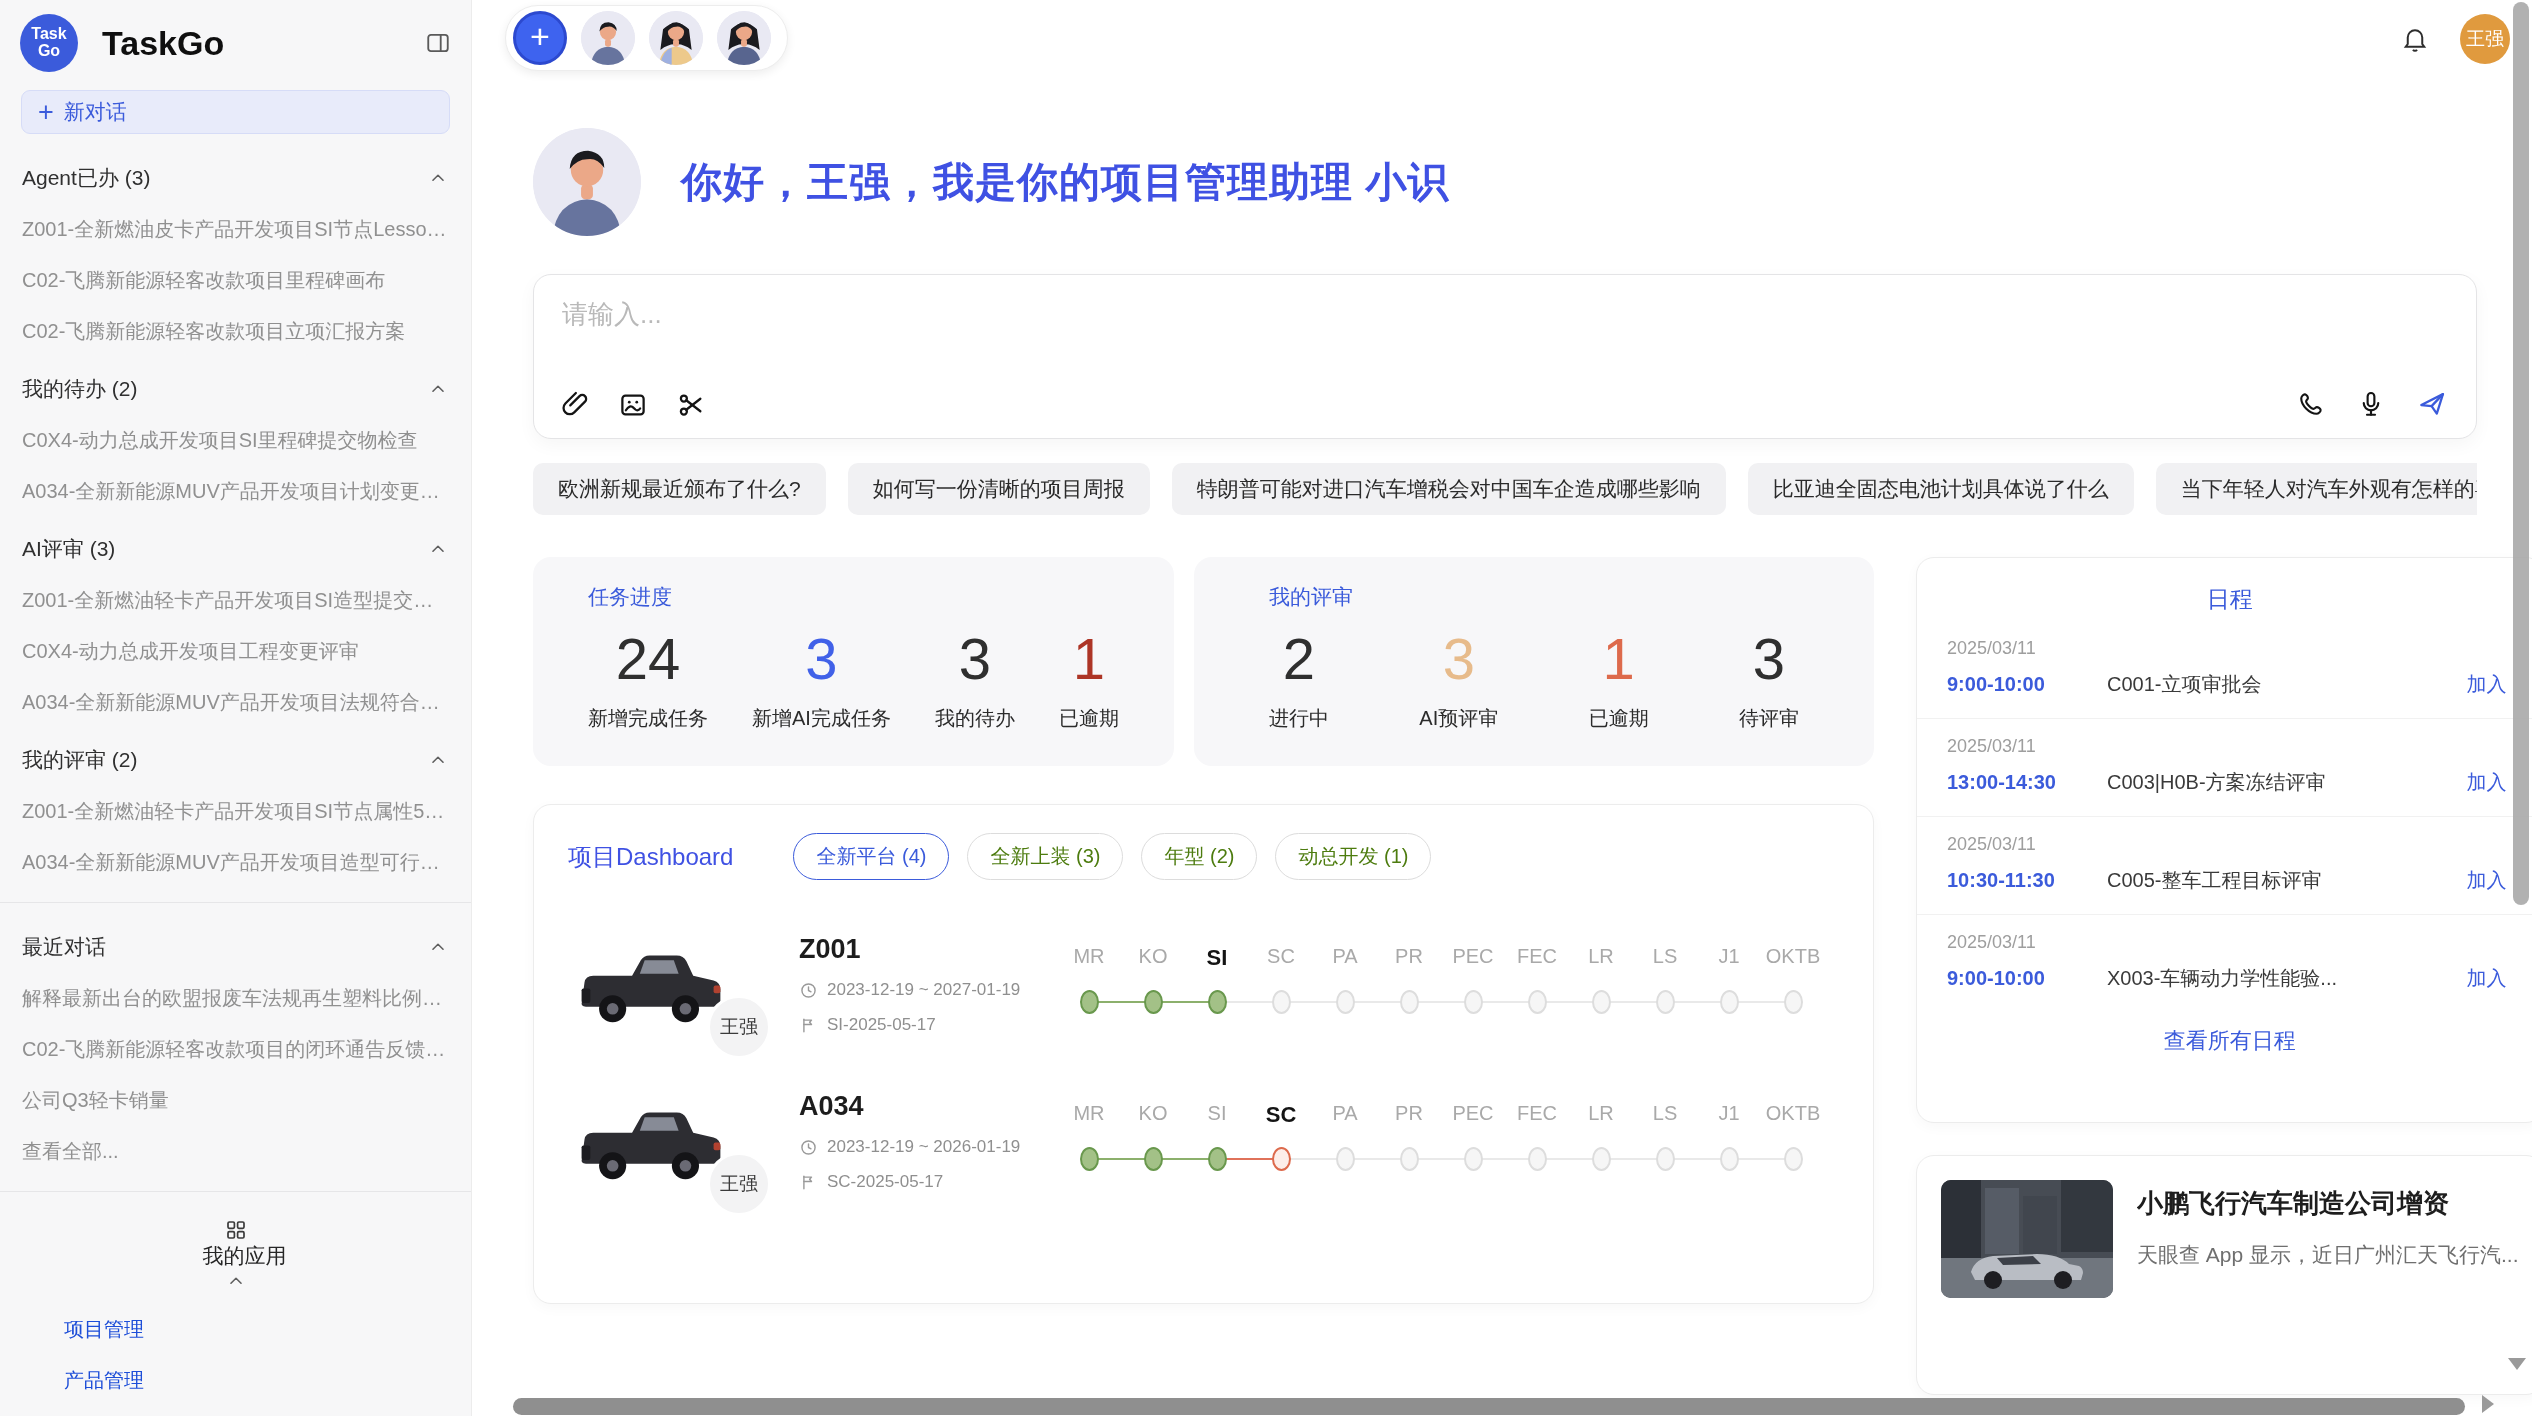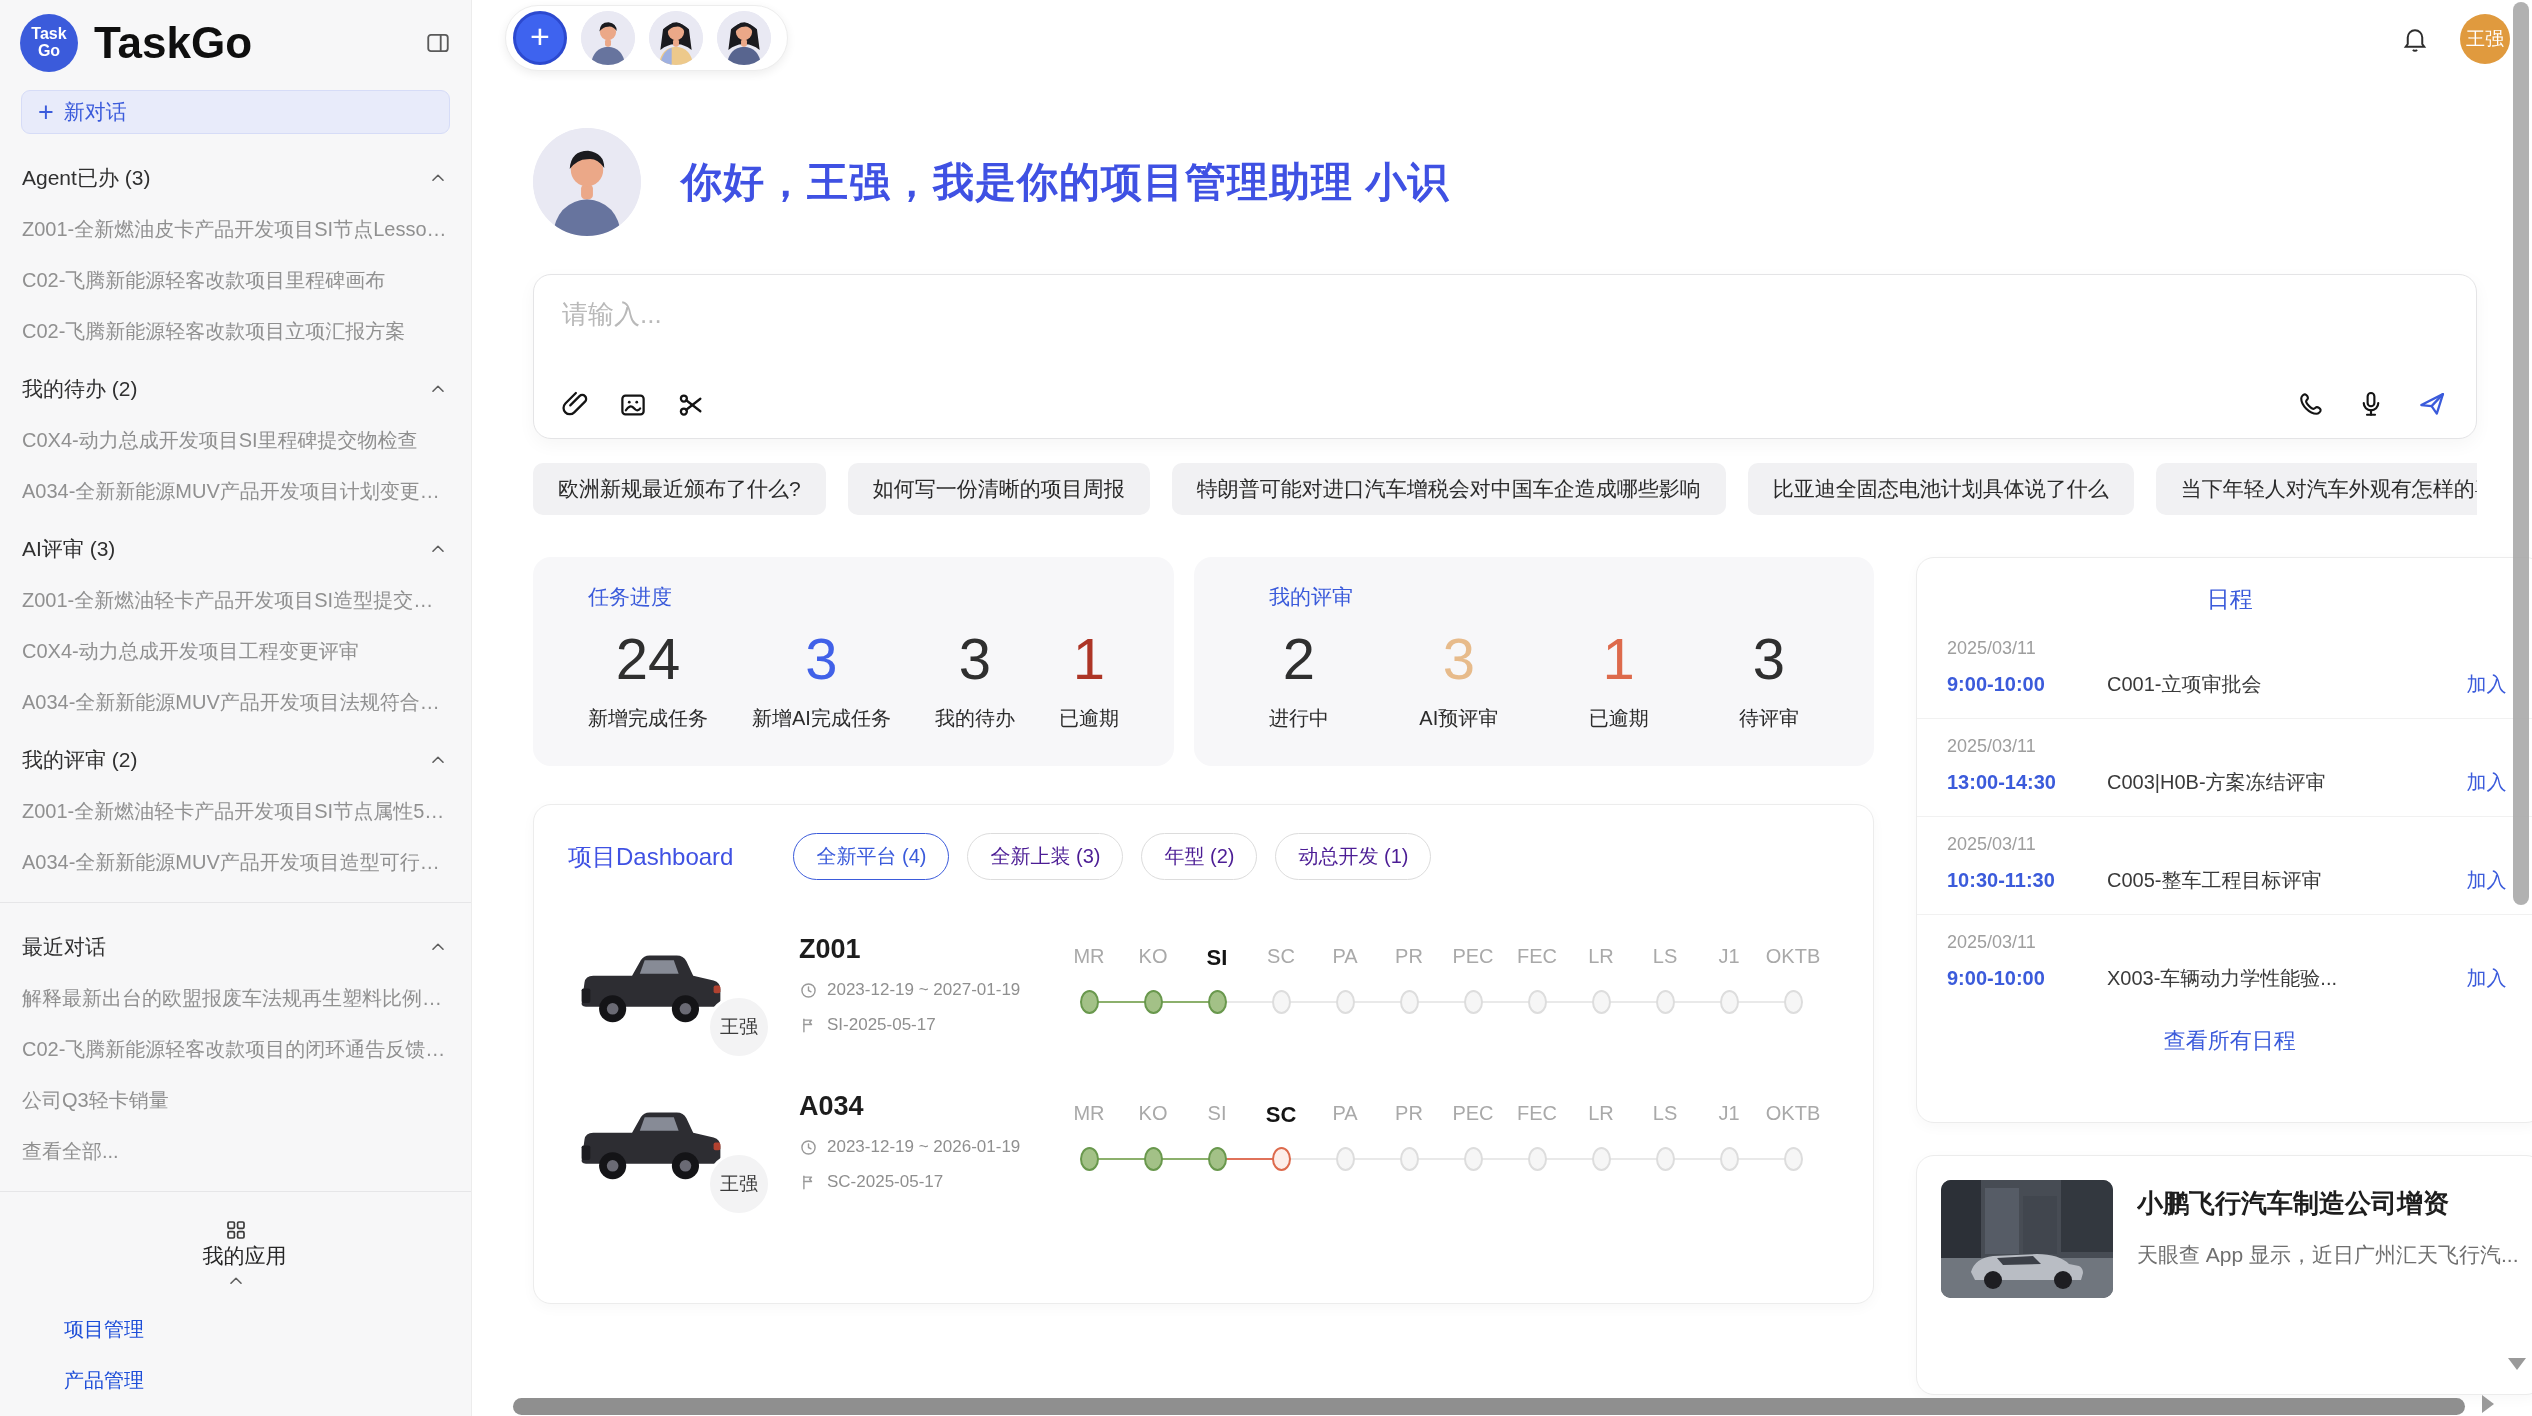--- a/index.html
+++ b/index.html
@@ -7,21 +7,21 @@
     font-family:"Liberation Sans","DejaVu Sans",sans-serif; color:#262626; }
   .root { position:relative; width:2532px; height:1416px; }
 
   
   .sidebar { position:absolute; left:0; top:0; width:472px; height:1416px;
     background:#f7f7f8; border-right:1px solid #ececec; overflow:hidden; }
   .sb-head { display:flex; align-items:center; padding:14px 20px 8px 20px; }
   .logo { width:58px; height:58px; border-radius:50%; background:var(--accent);
     color:#fff; display:flex; flex-direction:column; align-items:center; justify-content:center;
     font-size:16px; font-weight:bold; line-height:1.05; flex:0 0 auto; }
-  .app-title { font-size:44px; font-weight:bold; color:#0f0f0f; margin-left:16px; flex:1; }
+  .app-title { font-size:34px; font-weight:bold; color:#0f0f0f; margin-left:24px; flex:1; }
   .panel-ic { color:#5a5a5a; }
   .new-chat { margin:10px 21px 4px 21px; height:44px; background:#e8ebfa; border:1px solid #d6dcf7;
     border-radius:9px; display:flex; align-items:center; padding:0 16px; color:var(--accent);
     font-size:21px; cursor:pointer; }
   .new-chat .plus { font-size:27px; margin-right:10px; font-weight:400; line-height:1; }
   .sb-scroll { padding:0 22px 0 22px; }
   .sb-sec-head { display:flex; align-items:center; justify-content:space-between; margin-top:30px; }
   .sb-sec-title { font-size:21px; color:#303030; }
   .sb-item { margin-top:24px; font-size:20px; color:#909090; white-space:nowrap; overflow:hidden;
     text-overflow:ellipsis; cursor:pointer; }
@@ -83,21 +83,21 @@
   .stat { text-align:center; }
   .stat .val { font-size:58px; font-weight:400; line-height:1.45; }
   .stat .lab { font-size:20px; color:#2b2b2b; margin-top:4px; }
 
   .dash-card { margin-top:38px; background:#fff; border:1px solid #ececec; border-radius:18px;
     box-shadow:0 4px 14px rgba(0,0,0,.03); height:500px; overflow:hidden; padding:28px 34px; }
   .dash-head { display:flex; align-items:center; gap:60px; }
   .dash-title { font-size:24px; color:var(--heading-blue); }
   .tabs { display:flex; gap:18px; }
   .tab { border:1.5px solid #dcdcdc; border-radius:999px; padding:9px 22px; font-size:20px;
-    color:#4c1d95; cursor:pointer; background:#fff; white-space:nowrap; }
+    color:#4d7c0f; cursor:pointer; background:#fff; white-space:nowrap; }
   .tab.active { border-color:var(--accent); color:var(--accent); }
 
   .proj-row { display:flex; align-items:center; margin-top:52px; cursor:pointer; }
   .truck-wrap { position:relative; width:165px; height:105px; flex:0 0 auto; }
   .owner-badge { position:absolute; right:-38px; bottom:-22px; width:64px; height:64px; border-radius:50%;
     background:#f3f3f4; border:3px solid #fff; display:flex; align-items:center; justify-content:center;
     font-size:19px; color:#3a3a3a; }
   .proj-info { margin-left:66px; width:252px; flex:0 0 auto; }
   .proj-code { font-size:27px; font-weight:bold; color:#1d1d1d; }
   .proj-meta { display:flex; align-items:center; gap:9px; margin-top:15px; color:#8f8f8f; font-size:17px; }

